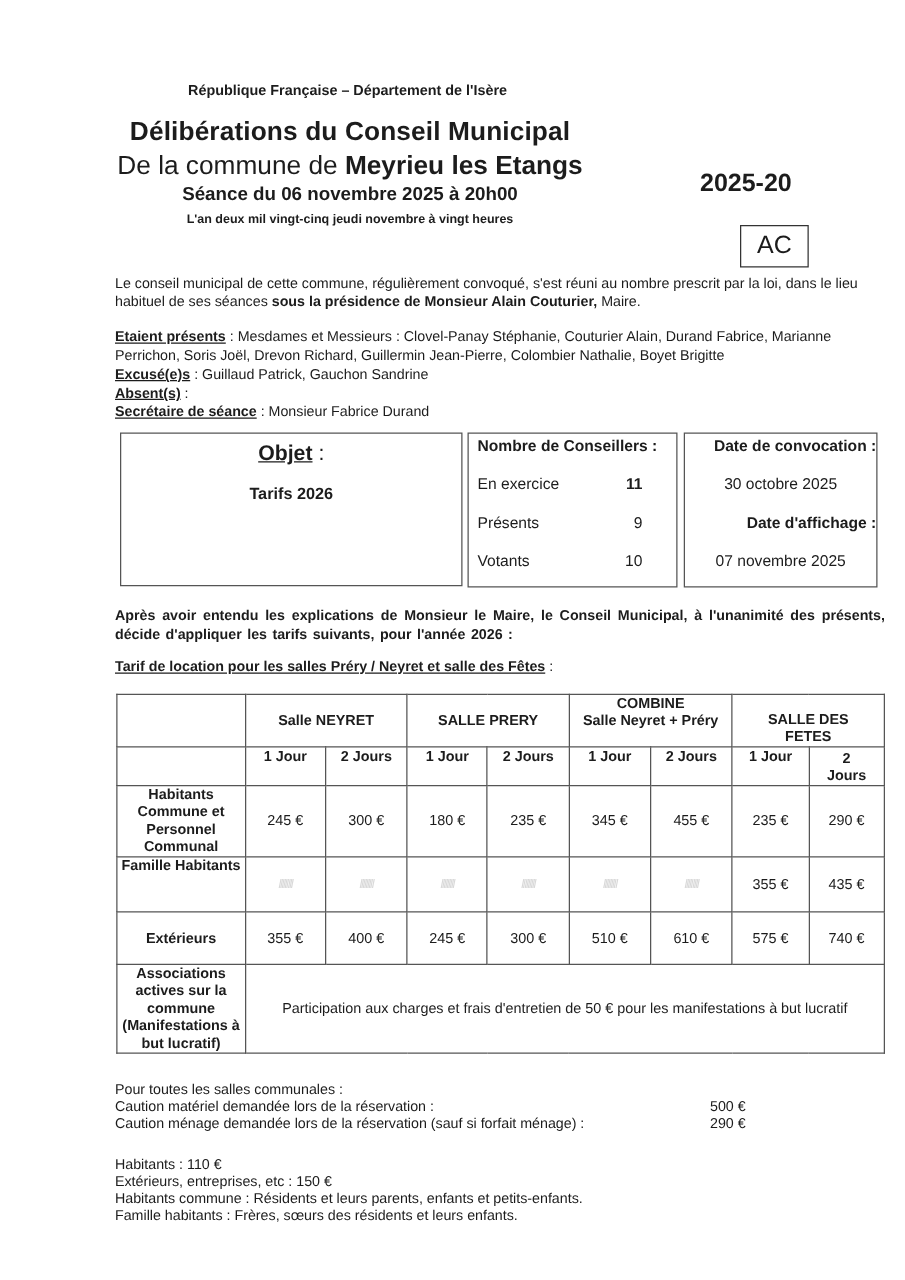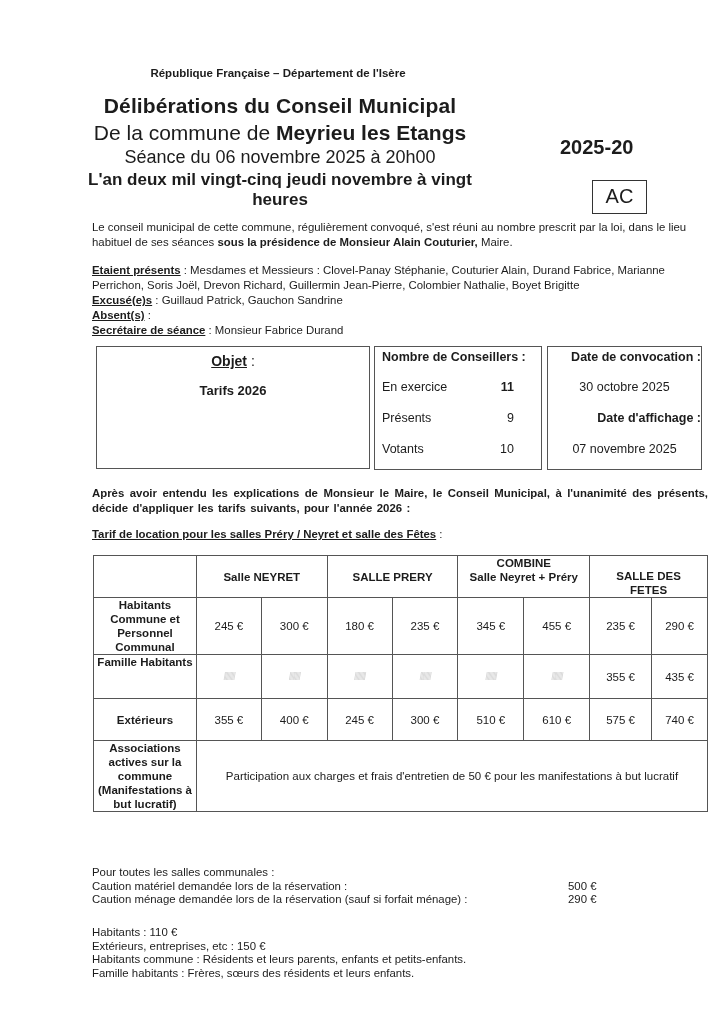--- a/index.html
+++ b/index.html
@@ -5,33 +5,33 @@
   * { box-sizing: border-box; margin: 0; padding: 0; }
   html, body { width: 724px; height: 1024px; background: #ffffff; overflow: hidden; }
   body { position: relative; font-family: "Liberation Sans", sans-serif; color: #1c1c1c; }
 
   .abs { position: absolute; }
 
   .rep { left: 143px; top: 67px; width: 270px; text-align: center; font-size: 11.5px; font-weight: bold; }
   .title1 { left: 80px; top: 94px; width: 400px; text-align: center; font-size: 21px; font-weight: bold; letter-spacing: 0.1px; }
   .title2 { left: 80px; top: 121px; width: 400px; text-align: center; font-size: 21px; }
   .title2 b { font-weight: bold; }
-  .title3 { left: 70px; top: 147px; width: 420px; text-align: center; font-size: 18px; font-weight: normal; }
-  .title4 { left: 80px; top: 170px; width: 400px; text-align: center; font-size: 17px; font-weight: bold; }
+  .title3 { left: 70px; top: 147px; width: 420px; text-align: center; font-size: 15px; font-weight: bold; }
+  .title4 { left: 80px; top: 170px; width: 400px; text-align: center; font-size: 10px; font-weight: bold; }
 
   .num { left: 560px; top: 136px; font-size: 20px; font-weight: bold; }
   .ac { left: 592px; top: 180px; width: 55px; height: 34px; border: 1.5px solid #333; font-size: 20px; text-align: center; line-height: 31px; }
 
   .para { left: 92px; width: 616px; font-size: 11.4px; line-height: 15px; }
   .para b { font-weight: bold; }
   .u { text-decoration: underline; font-weight: bold; }
 
   .box { border: 1.5px solid #555; }
   .objet { left: 96px; top: 346px; width: 274px; height: 123px; text-align: center; }
-  .objet .lbl { margin-top: 6px; font-size: 14px; }
+  .objet .lbl { margin-top: 6px; font-size: 17px; }
   .objet .lbl b { font-weight: bold; text-decoration: underline; }
   .objet .sub { margin-top: 14px; font-size: 13px; font-weight: bold; line-height: 16px; }
 
   .cons { left: 374px; top: 346px; width: 168px; height: 124px; font-size: 12.5px; }
   .cons .h { position: absolute; left: 7px; top: 3px; font-weight: bold; white-space: nowrap; }
   .cons .row { position: absolute; left: 7px; width: 150px; }
   .cons .row .v { position: absolute; right: 18px; top: 0; }
   .cons .row .v.b { font-weight: bold; }
 
   .dates { left: 547px; top: 346px; width: 155px; height: 124px; font-size: 12.5px; text-align: center; }
@@ -119,20 +119,31 @@
       <tr style="height:42px;">
     <td></td>
     <td colspan="2" class="hd">Salle NEYRET</td>
     <td colspan="2" class="hd">SALLE PRERY</td>
     <td colspan="2" class="hd" style="vertical-align:top; line-height:14px;">
           <div>COMBINE</div>
           <div>Salle Neyret + Préry</div>
         </td>
     <td colspan="2" class="hd" style="vertical-align:bottom; line-height:14px; padding:0 14px;">SALLE DES FETES</td>
   </tr>
+  <tr style="height:30px;">
+    <td></td>
+    <td class="hd" style="vertical-align:top; padding-top:2px;">1 Jour</td>
+    <td class="hd" style="vertical-align:top; padding-top:2px;">2 Jours</td>
+    <td class="hd" style="vertical-align:top; padding-top:2px;">1 Jour</td>
+    <td class="hd" style="vertical-align:top; padding-top:2px;">2 Jours</td>
+    <td class="hd" style="vertical-align:top; padding-top:2px;">1 Jour</td>
+    <td class="hd" style="vertical-align:top; padding-top:2px;">2 Jours</td>
+    <td class="hd" style="vertical-align:top; padding-top:2px;">1 Jour</td>
+    <td class="hd" style="vertical-align:top; padding-top:2px; line-height:14px; padding-left:14px; padding-right:14px;">2 Jours</td>
+  </tr>
   <tr style="height:56px;">
     <td class="rowlbl">Habitants Commune et Personnel Communal</td>
     <td>245 €</td>
     <td>300 €</td>
     <td>180 €</td>
     <td>235 €</td>
     <td>345 €</td>
     <td>455 €</td>
     <td>235 €</td>
     <td>290 €</td>

